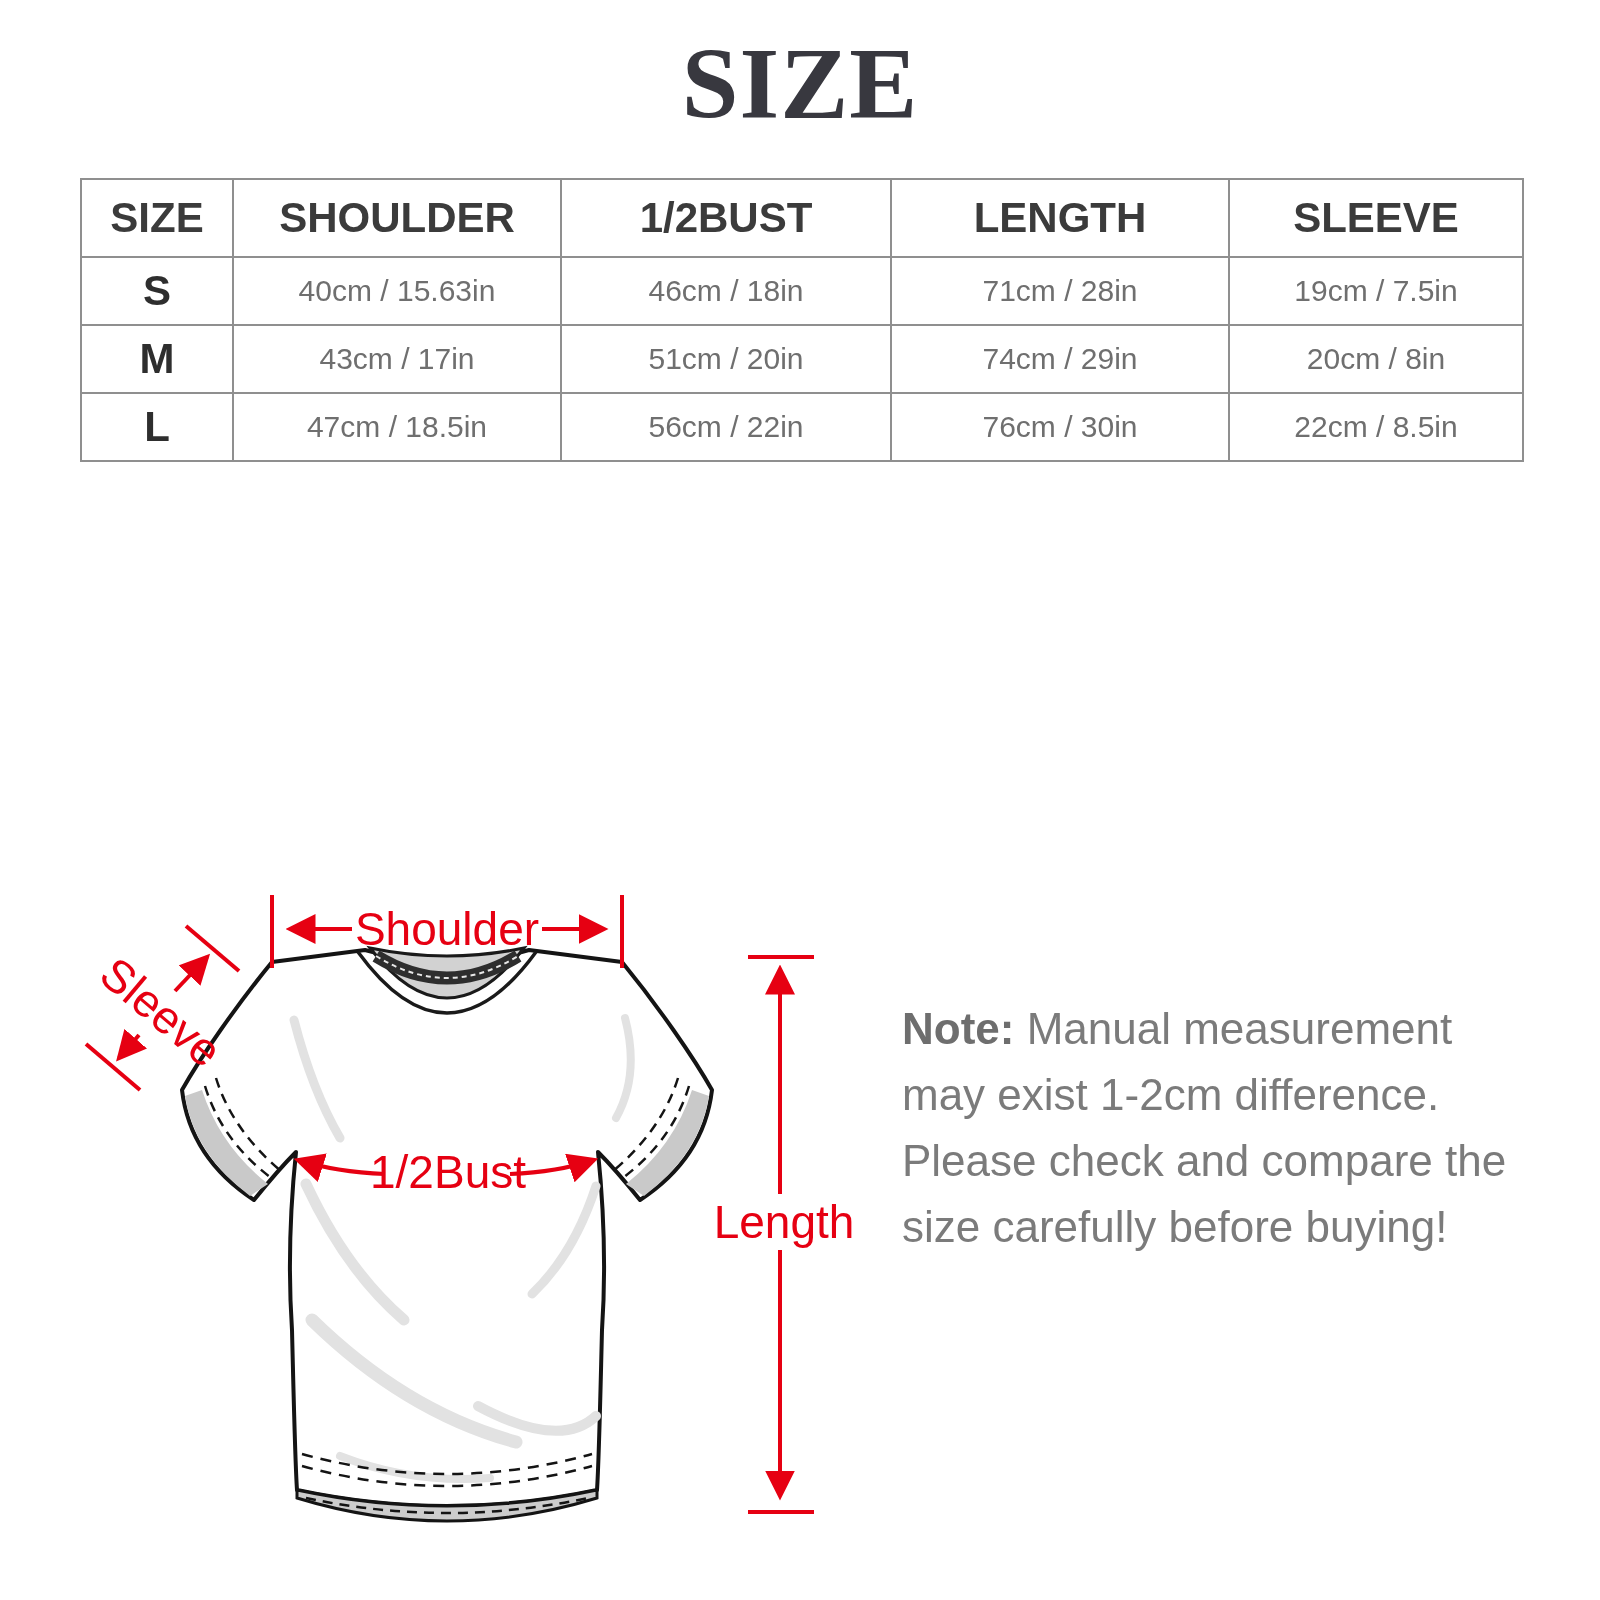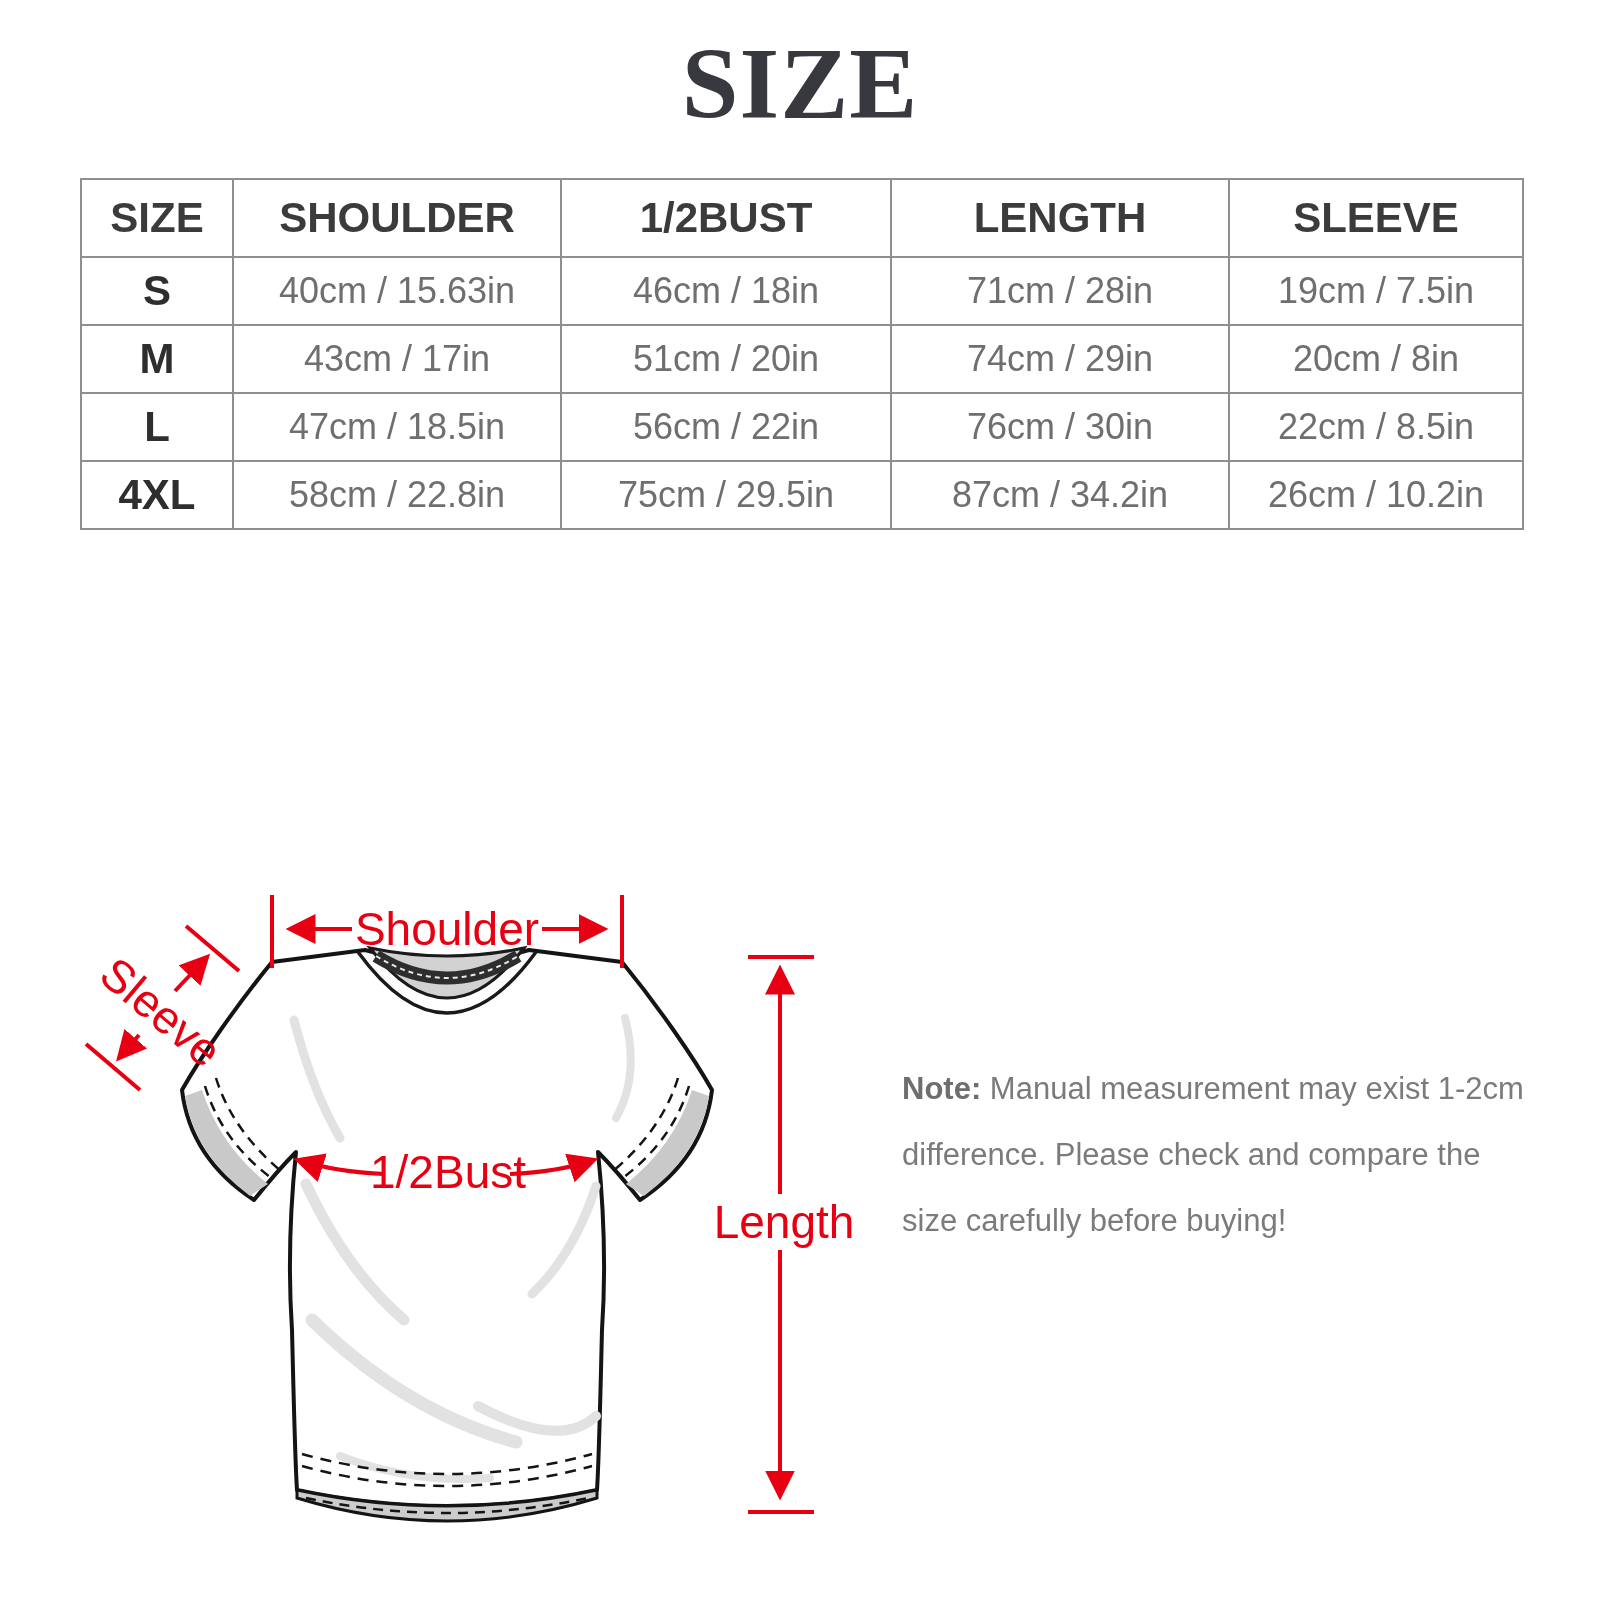--- a/index.html
+++ b/index.html
@@ -14,30 +14,30 @@
 
   table.size-table{
     position:absolute;left:80px;top:178px;width:1442px;
     border-collapse:collapse;table-layout:fixed;
   }
   table.size-table th,table.size-table td{
     border:2px solid #8f8f8f;text-align:center;vertical-align:middle;
     padding:0;overflow:hidden;white-space:nowrap;
   }
   table.size-table tr.hdr th{height:76px;font-size:42px;font-weight:bold;color:#3b3b3b;}
-  table.size-table tr.row td{height:66px;font-size:36px;color:#6f6f6f;}
+  table.size-table tr.row td{height:66px;font-size:30px;color:#6f6f6f;}
   table.size-table tr.row td.size-cell{font-size:42px;font-weight:bold;color:#2e2e2e;}
   table.size-table tr.row + tr.row td{border-top-color:#b6b6b6;}
 
   .diagram{position:absolute;left:40px;top:850px;width:840px;height:780px;}
   .diagram text{font-family:"Liberation Sans",sans-serif;font-size:46px;fill:#e60012;}
 
   .note{
-    position:absolute;left:902px;top:1056px;width:624px;
-    font-size:31px;line-height:66px;color:#7b7b7b;
+    position:absolute;left:902px;top:996px;width:624px;
+    font-size:44px;line-height:66px;color:#7b7b7b;
   }
   .note .note-label{font-weight:bold;color:#6e6e6e;}
 </style>
 </head>
 <body>
 
 <div class="canvas">
 
   <div class="title">SIZE</div>
 
@@ -70,27 +70,20 @@
         <td>51cm / 20in</td>
         <td>74cm / 29in</td>
         <td>20cm / 8in</td>
       </tr>
       <tr class="row">
         <td class="size-cell">L</td>
         <td>47cm / 18.5in</td>
         <td>56cm / 22in</td>
         <td>76cm / 30in</td>
         <td>22cm / 8.5in</td>
-      </tr>
-      <tr class="row">
-        <td class="size-cell">4XL</td>
-        <td>58cm / 22.8in</td>
-        <td>75cm / 29.5in</td>
-        <td>87cm / 34.2in</td>
-        <td>26cm / 10.2in</td>
       </tr>
     </tbody>
   </table>
 
   <svg class="diagram" viewBox="0 0 840 780" xmlns="http://www.w3.org/2000/svg">
     <defs>
       <marker id="ah" viewBox="0 0 10 10" refX="8.5" refY="5" markerWidth="7.5" markerHeight="7.5" orient="auto" markerUnits="strokeWidth">
         <path d="M0,0 L10,5 L0,10 Z" fill="#e60012"></path>
       </marker>
     </defs>

